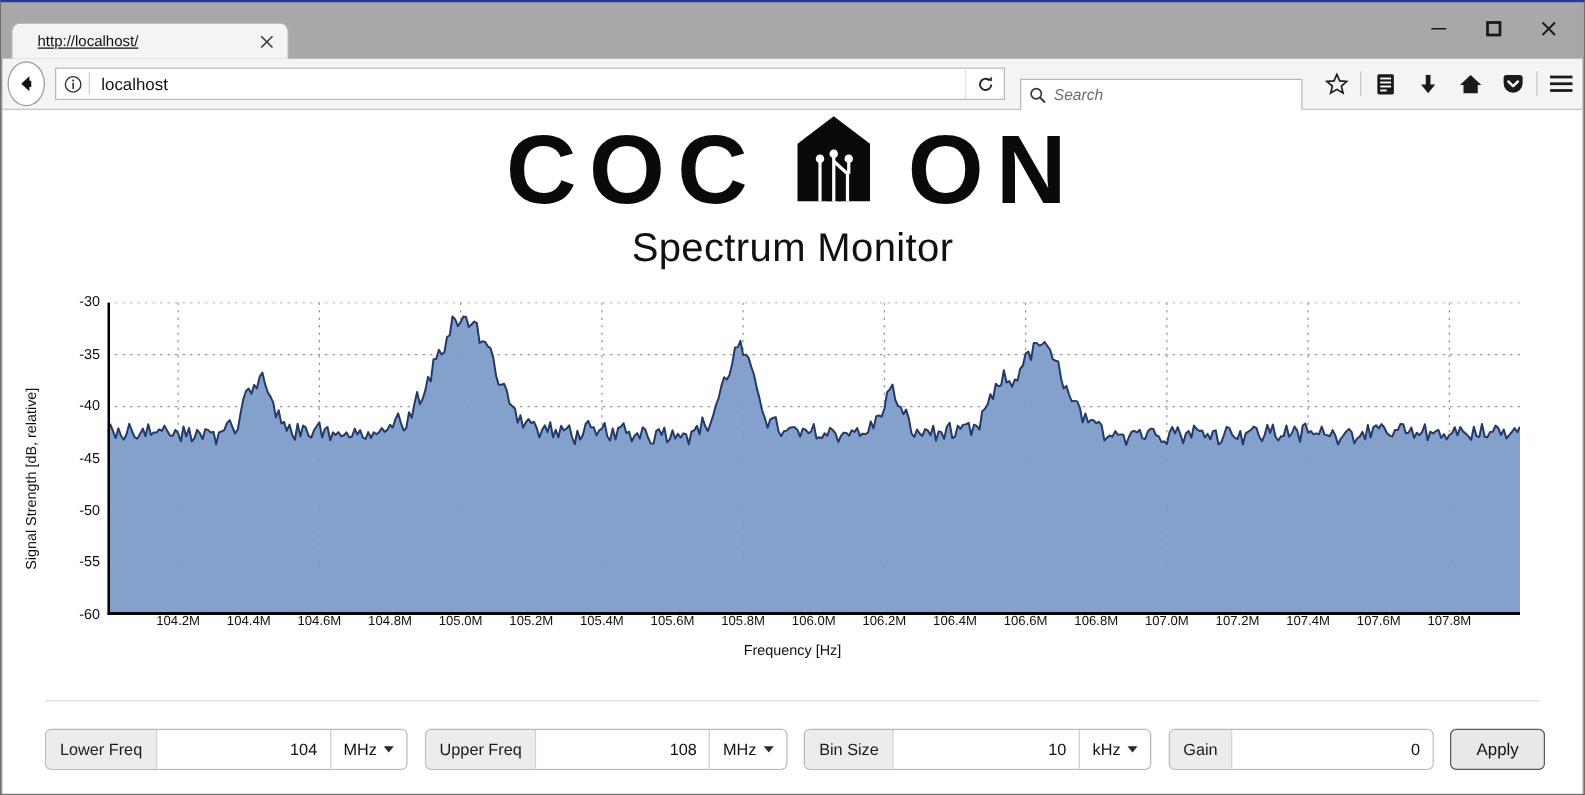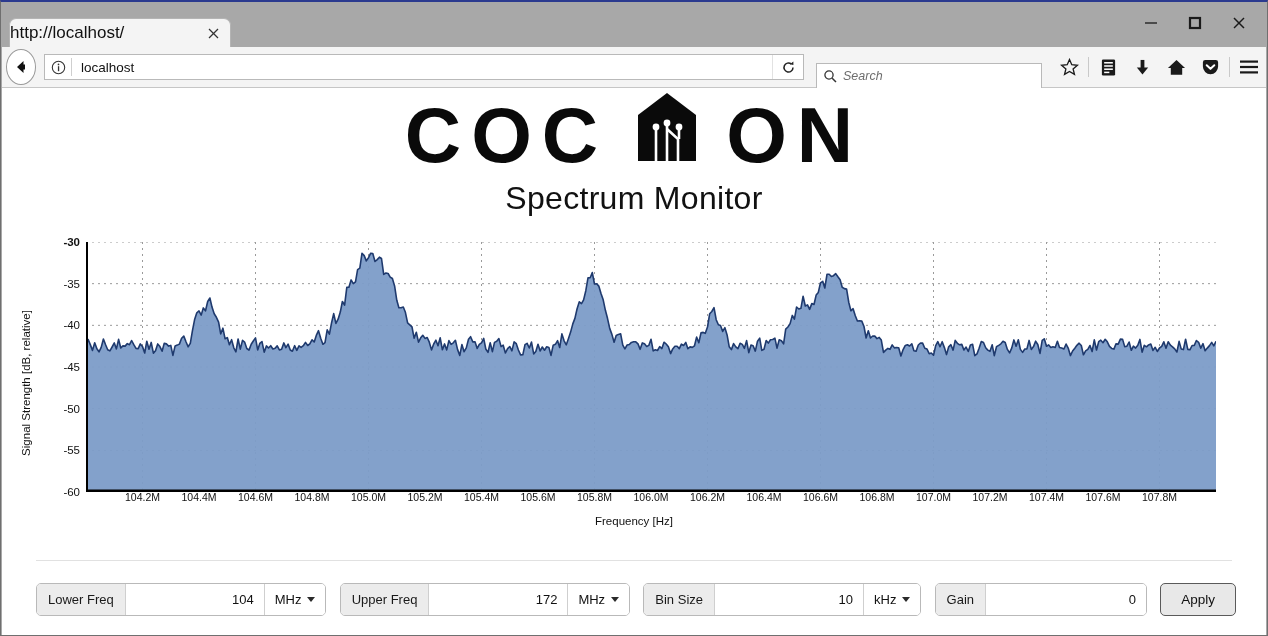--- a/index.html
+++ b/index.html
@@ -25,22 +25,22 @@
   .wbtn svg{display:block;}
   
   .tabstrip{position:absolute;left:0;top:16px;height:28px;width:1266px;}
   .tab{
     position:absolute;left:8px;top:0;width:222px;height:29px;
     background:#f4f4f4;border:1px solid #b4b4b4;border-bottom:none;
     border-radius:7px 7px 0 0;box-sizing:border-box;
     display:flex;align-items:center;
   }
   .tab-title{
-    font-size:17px;color:#111;margin-left:0;flex:1;
-    white-space:nowrap;overflow:hidden;text-overflow:ellipsis;
+    font-size:12px;color:#111;margin-left:20px;flex:1;
+    white-space:nowrap;overflow:hidden;text-overflow:ellipsis;text-decoration:underline;
   }
   .tab-close{width:22px;height:22px;margin-right:6px;display:flex;align-items:center;justify-content:center;}
   
   .navbar{
     position:absolute;left:1px;top:45px;width:1264px;height:40px;
     background:#f4f4f4;border-bottom:1px solid #c6c6c6;
     display:flex;align-items:center;
   }
   .backbtn{width:34px;height:34px;margin-left:4px;border:1px solid #9a9a9a;border-radius:50%;
            background:#fff;display:flex;align-items:center;justify-content:center;}
@@ -280,21 +280,21 @@
         </span>
         <span>ON</span>
       </div>
     </div>
 
     <h1 class="page-title">Spectrum Monitor</h1>
 
     <div class="chart-wrap">
       <div class="ylabel">Signal Strength [dB, relative]</div>
       <div class="yticks">
-          <div class="ytick" style="top: 11px; font-weight: bold;">-30</div>
+          <div class="ytick" style="top: 11px;">-30</div>
           <div class="ytick" style="top: 52.6667px;">-35</div>
           <div class="ytick" style="top: 94.3333px;">-40</div>
           <div class="ytick" style="top: 136px;">-45</div>
           <div class="ytick" style="top: 177.667px;">-50</div>
           <div class="ytick" style="top: 219.333px;">-55</div>
           <div class="ytick" style="top: 261px;">-60</div>
         </div>
       <svg id="plot" width="1130" height="250">
           <rect x="0" y="0" width="1130" height="250" fill="#ffffff"></rect>
           <line x1="0" y1="0" x2="1130" y2="0" stroke="#9a9a9a" stroke-width="1" stroke-dasharray="2,4"></line>
@@ -353,21 +353,21 @@
         <div class="g-unit">
           <span>MHz</span>
           <span class="caret"></span>
         </div>
       </div>
 
       <div class="spacer"></div>
 
       <div class="group">
         <div class="g-label">Upper Freq</div>
-        <div class="g-input" style="width:118px">172</div>
+        <div class="g-input" style="width:118px">108</div>
         <div class="g-unit">
           <span>MHz</span>
           <span class="caret"></span>
         </div>
       </div>
 
       <div class="spacer"></div>
 
       <div class="group">
         <div class="g-label">Bin Size</div>

